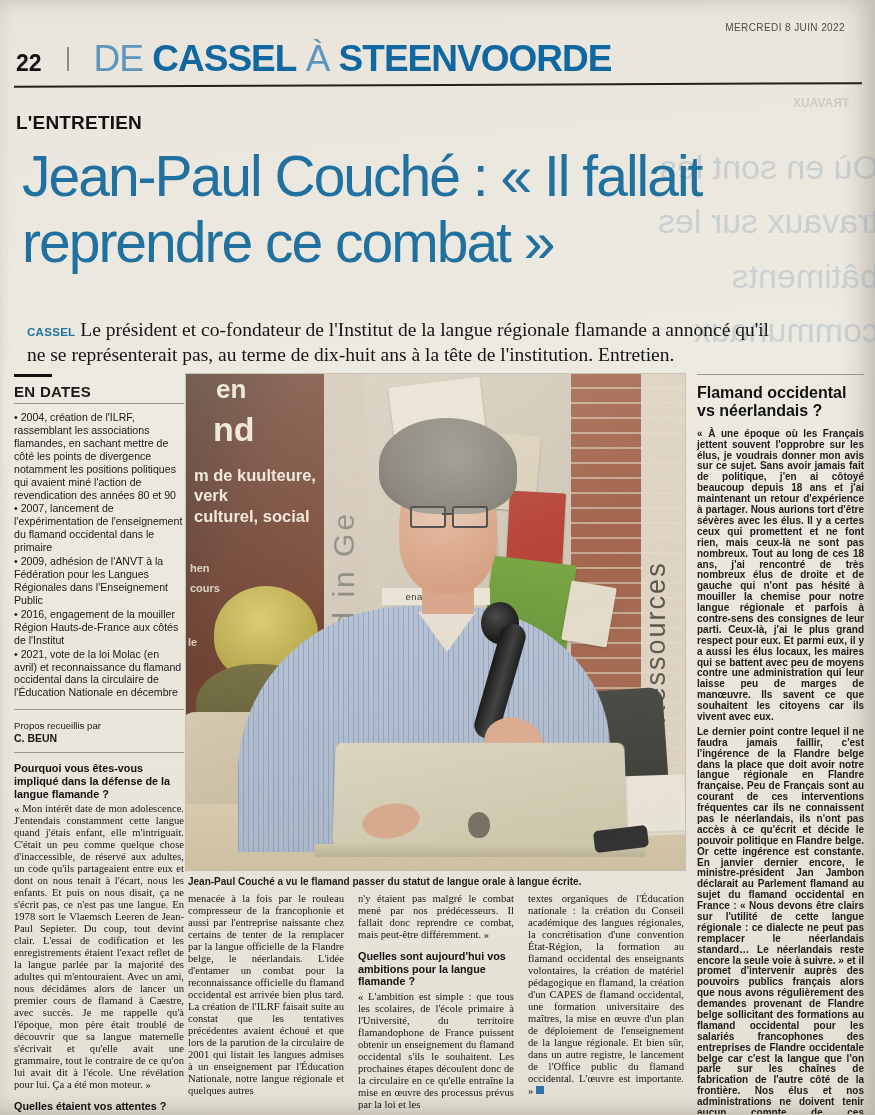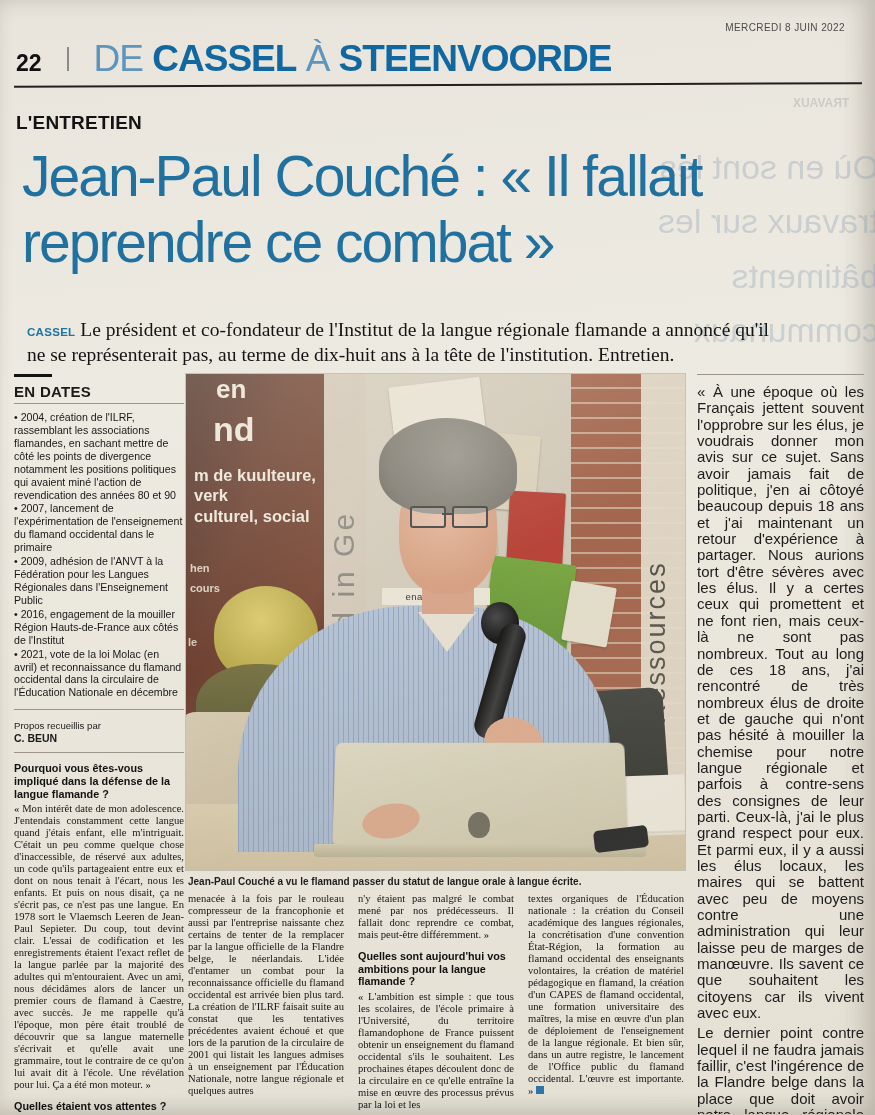--- a/index.html
+++ b/index.html
@@ -125,21 +125,21 @@
   .cols{top:893px;left:188px;width:497px;display:flex;gap:14px;}
   .col{width:156px;height:218px;overflow:hidden;}
   .col .a{font-size:10.6px;line-height:1.13;}
   .endmark{display:inline-block;width:8px;height:8px;background:#2e74a8;margin-left:3px;vertical-align:baseline;}
 
   
   .focus{top:374px;left:697px;width:167px;height:740px;overflow:hidden;}
   .focus-title{font-size:22px;font-weight:700;color:#2173a3;letter-spacing:.3px;margin:0 0 3px;}
   .focus-rule{height:1px;background:#9a968c;margin-bottom:9px;}
   .focus-sub{font-size:16px;font-weight:700;color:#121212;line-height:1.12;margin:0 0 9px;}
-  .focus-body{font-size:15px;line-height:1.09;text-align:justify;color:#1c1c1c;margin:0 0 4px;}
+  .focus-body{font-size:10px;line-height:1.09;text-align:justify;color:#1c1c1c;margin:0 0 4px;font-weight:bold;}
 </style>
 </head>
 <body>
 
 <div class="page">
 
   <div class="abs bleed bleed-1">TRAVAUX</div>
   <div class="abs bleed bleed-2">Où en sont les travaux sur les bâtiments communaux</div>
 
   <div class="abs date">MERCREDI 8 JUIN 2022</div>
@@ -246,17 +246,18 @@
       <div class="q">Quelles sont aujourd'hui vos ambitions pour la langue flamande ?</div>
       <p class="a">« L'ambition est simple : que tous les scolaires, de l'école primaire à l'Université, du territoire flamandophone de France puissent obtenir un enseignement du flamand occidental s'ils le souhaitent. Les prochaines étapes découlent donc de la circulaire en ce qu'elle entraîne la mise en œuvre des processus prévus par la loi et les</p>
     </div>
     <div class="col">
       <p class="a"><span>textes organiques de l'Éducation nationale : la création du Conseil académique des langues régionales, la concrétisation d'une convention État-Région, la formation au flamand occidental des enseignants volontaires, la création de matériel pédagogique en flamand, la création d'un CAPES de flamand occidental, une formation universitaire des maîtres, la mise en œuvre d'un plan de déploiement de l'enseignement de la langue régionale. Et bien sûr, dans un autre registre, le lancement de l'Office public du flamand occidental. L'œuvre est importante. »</span><span class="endmark"></span></p>
     </div>
   </div>
 
   <div class="abs focus">
     <div class="focus-rule"></div>
+    <div class="focus-sub">Flamand occidental vs néerlandais ?</div>
     <p class="focus-body">« À une époque où les Français jettent souvent l'opprobre sur les élus, je voudrais donner mon avis sur ce sujet. Sans avoir jamais fait de politique, j'en ai côtoyé beaucoup depuis 18 ans et j'ai maintenant un retour d'expérience à partager. Nous aurions tort d'être sévères avec les élus. Il y a certes ceux qui promettent et ne font rien, mais ceux-là ne sont pas nombreux. Tout au long de ces 18 ans, j'ai rencontré de très nombreux élus de droite et de gauche qui n'ont pas hésité à mouiller la chemise pour notre langue régionale et parfois à contre-sens des consignes de leur parti. Ceux-là, j'ai le plus grand respect pour eux. Et parmi eux, il y a aussi les élus locaux, les maires qui se battent avec peu de moyens contre une administration qui leur laisse peu de marges de manœuvre. Ils savent ce que souhaitent les citoyens car ils vivent avec eux.</p>
     <p class="focus-body">Le dernier point contre lequel il ne faudra jamais faillir, c'est l'ingérence de la Flandre belge dans la place que doit avoir notre langue régionale en Flandre française. Peu de Français sont au courant de ces interventions fréquentes car ils ne connaissent pas le néerlandais, ils n'ont pas accès à ce qu'écrit et décide le pouvoir politique en Flandre belge. Or cette ingérence est constante. En janvier dernier encore, le ministre-président Jan Jambon déclarait au Parlement flamand au sujet du flamand occidental en France : « Nous devons être clairs sur l'utilité de cette langue régionale : ce dialecte ne peut pas remplacer le néerlandais standard… Le néerlandais reste encore la seule voie à suivre. » et il promet d'intervenir auprès des pouvoirs publics français alors que nous avons régulièrement des demandes provenant de Flandre belge sollicitant des formations au flamand occidental pour les salariés francophones des entreprises de Flandre occidentale belge car c'est la langue que l'on parle sur les chaînes de fabrication de l'autre côté de la frontière. Nos élus et nos administrations ne doivent tenir aucun compte de ces interventions qui visent à imposer une langue étrangère à la place de notre langue régionale. Nous ne sommes pas un protectorat belge. »</p>
   </div>
 
 </div>
 
 </body></html>

